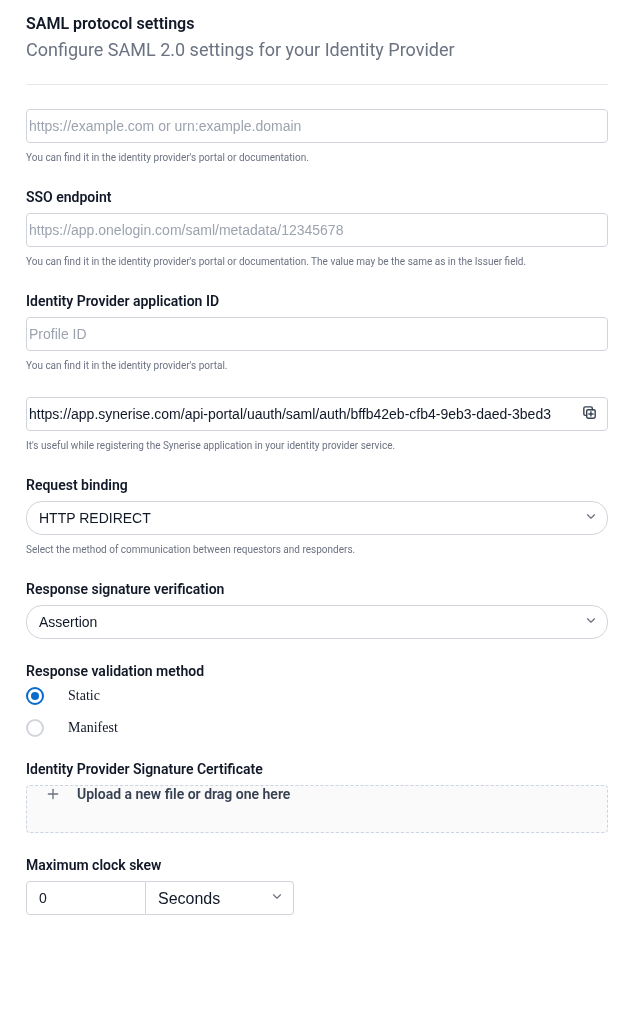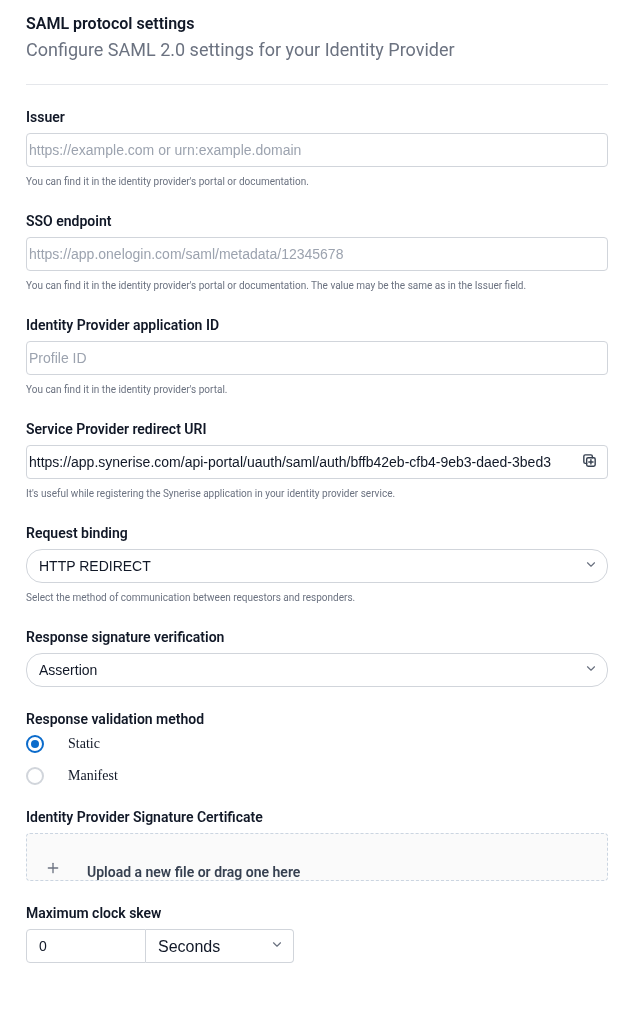--- a/index.html
+++ b/index.html
@@ -140,22 +140,22 @@
       font-size: 14px;
       color: #111827;
     }
     .dropzone {
       width: 100%;
       border: 1px dashed #cbd5e1;
       border-radius: 4px;
       background: #fafafa;
       height: 48px;
       display: flex;
-      align-items: flex-end;
-      gap: 26px;
+      align-items: flex-start;
+      gap: 16px;
       padding: 0 18px;
       cursor: pointer;
     }
     .dropzone-text {
       font-size: 14px;
       font-weight: 600;
       color: #374151;
     }
     .skew-row {
       display: flex;
@@ -191,39 +191,37 @@
   </style>
 </head>
 <body>
 
 <h2 class="page-title">SAML protocol settings</h2>
 <p class="page-subtitle">Configure SAML 2.0 settings for your Identity Provider</p>
 
 <hr class="divider">
 
 <div class="field-group">
-  <label class="field-label">Issuer</label>
   <input type="text" class="text-input" placeholder="https://example.com or urn:example.domain" style="">
   <p class="helper-text">You can find it in the identity provider's portal or documentation.</p>
 </div>
 
 <div class="field-group">
   <label class="field-label">SSO endpoint</label>
   <input type="text" class="text-input" placeholder="https://app.onelogin.com/saml/metadata/12345678" style="">
   <p class="helper-text">You can find it in the identity provider's portal or documentation. The value may be the same as in the Issuer field.</p>
 </div>
 
 <div class="field-group">
   <label class="field-label">Identity Provider application ID</label>
   <input type="text" class="text-input" placeholder="Profile ID" style="">
   <p class="helper-text">You can find it in the identity provider's portal.</p>
 </div>
 
 <div class="field-group">
-  <label class="field-label">Service Provider redirect URI</label>
   <div class="input-with-icon">
     <input type="text" class="text-input" value="https://app.synerise.com/api-portal/uauth/saml/auth/bffb42eb-cfb4-9eb3-daed-3bed3" style="">
     <button class="copy-btn">
       <span>
         <svg width="17" height="17" viewBox="0 0 24 24" fill="none" stroke="currentColor" stroke-width="2" stroke-linecap="round" stroke-linejoin="round">
           <rect x="8" y="8" width="12" height="12" rx="2"></rect>
           <path d="M16 8V6a2 2 0 0 0-2-2H6a2 2 0 0 0-2 2v8a2 2 0 0 0 2 2h2"></path>
           <line x1="14" y1="11" x2="14" y2="17"></line>
           <line x1="11" y1="14" x2="17" y2="14"></line>
         </svg>

